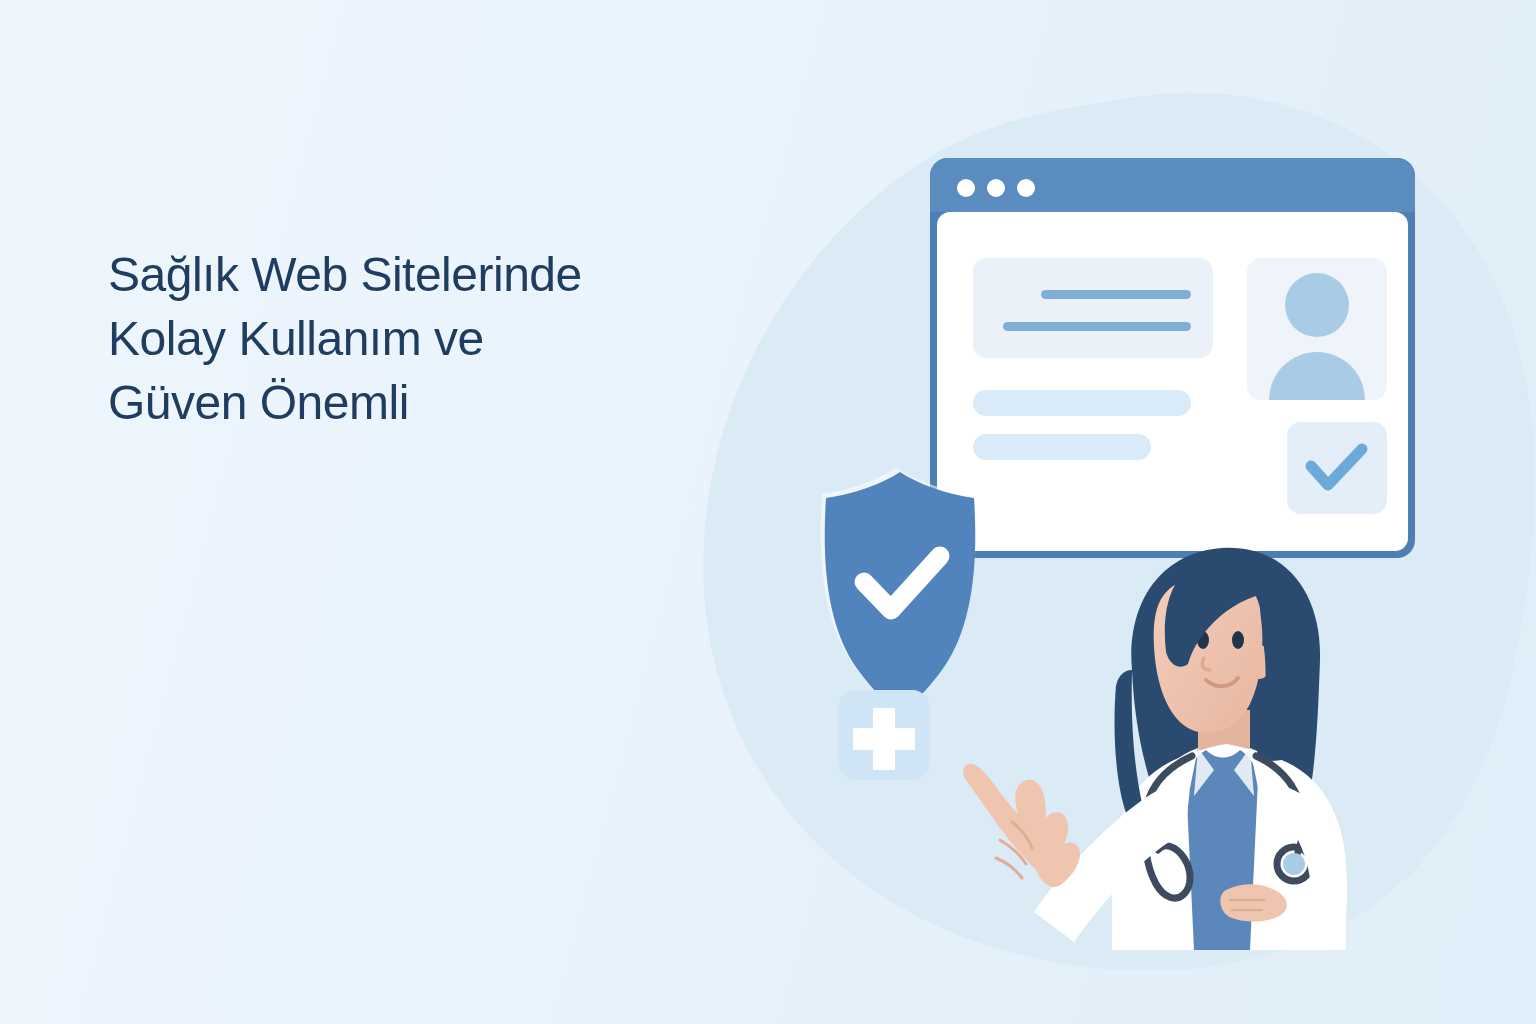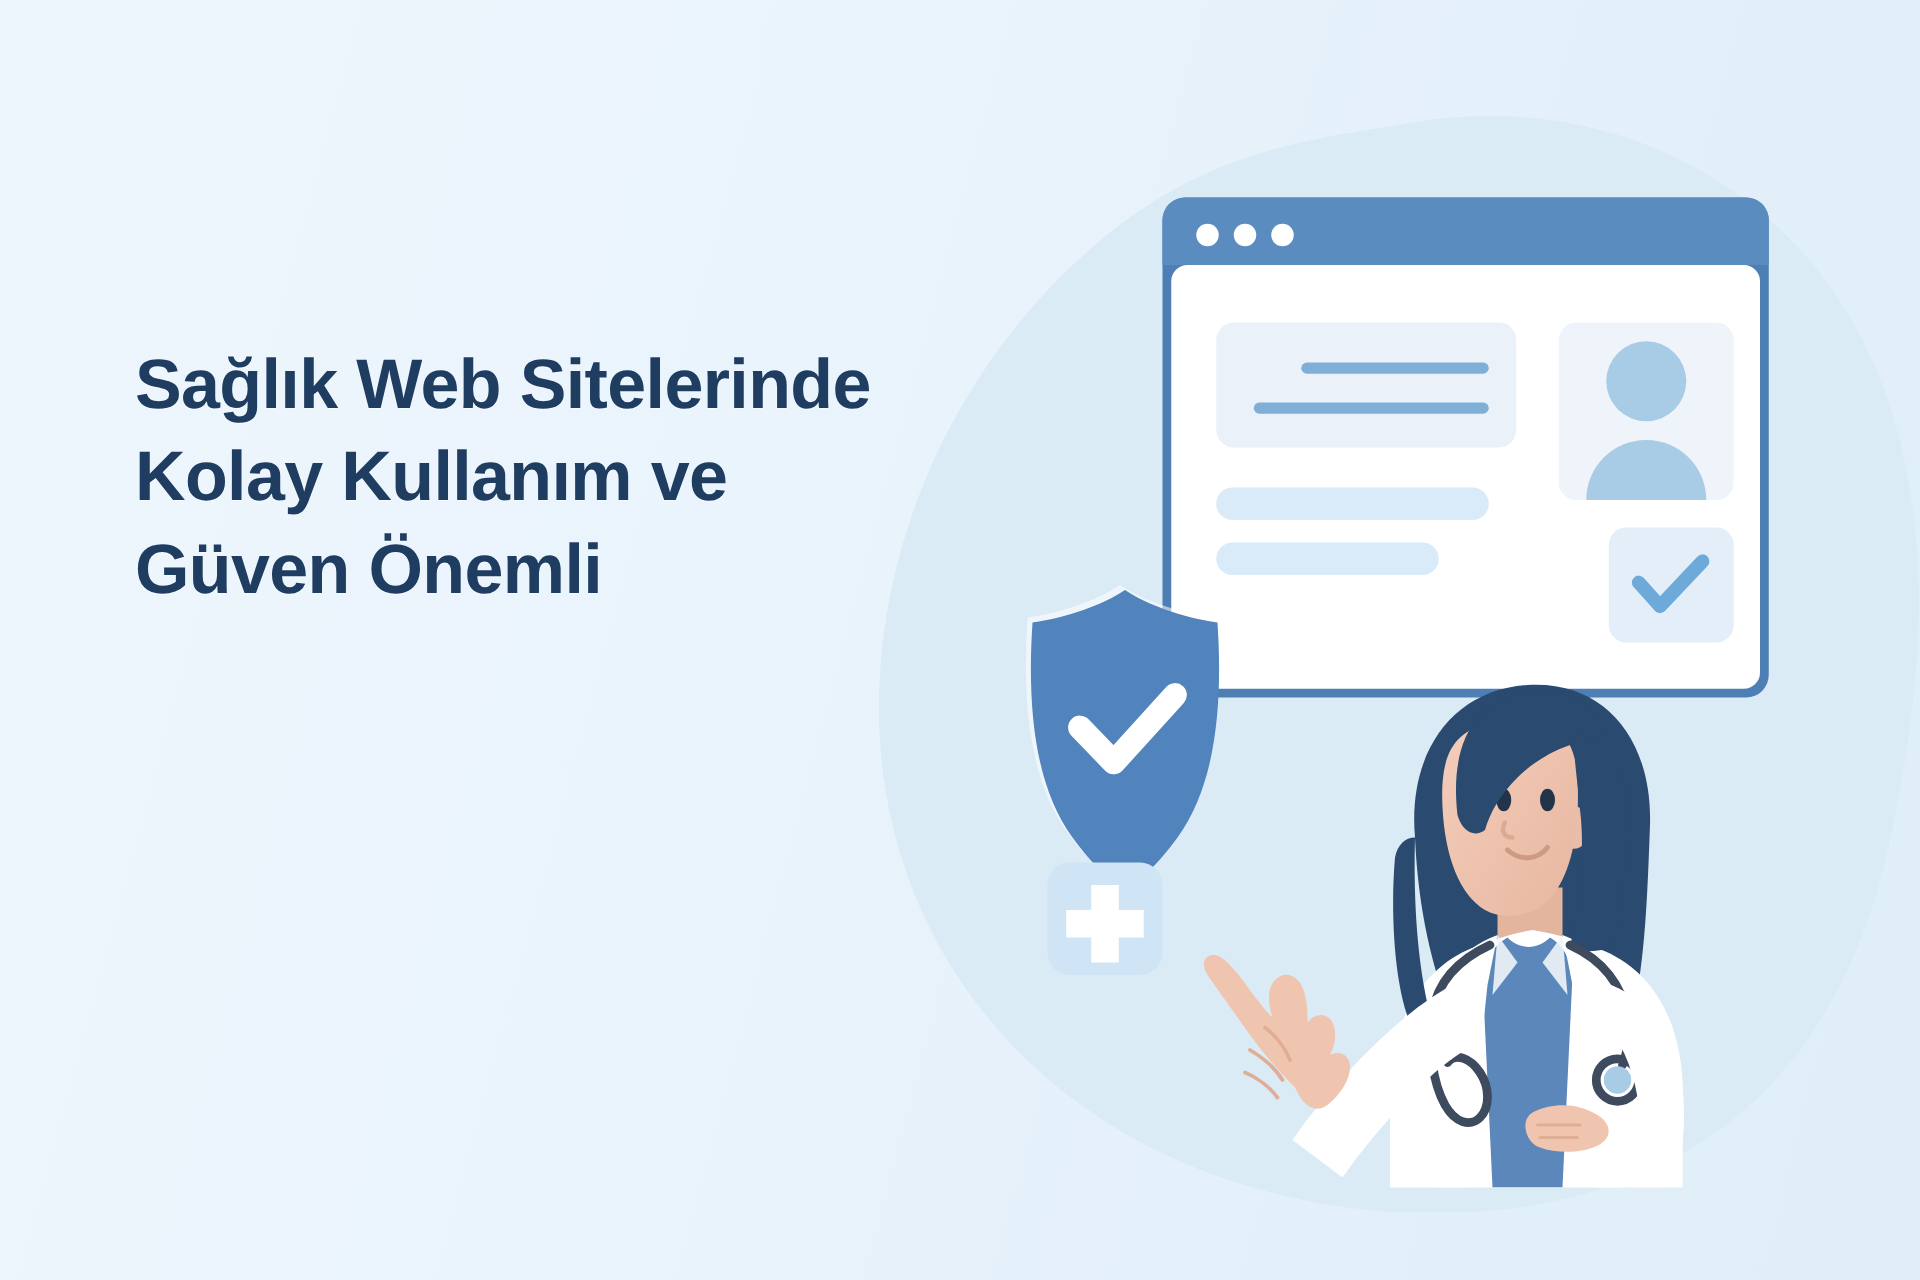--- a/index.html
+++ b/index.html
@@ -30,26 +30,26 @@
     top: 90px;
     width: 840px;
     height: 880px;
     pointer-events: none;
   }
 
   
   .headline {
     position: absolute;
     left: 108px;
-    top: 232px;
+    top: 211px;
     width: 780px;
     color: #1e3d61;
-    font-size: 56px;
+    font-size: 48px;
     line-height: 1.33;
-    font-weight: bold;
+    font-weight: normal;
     letter-spacing: -0.5px;
     white-space: pre-line;
     text-shadow: 0 1px 1px rgba(255,255,255,0.6);
   }
 
   
   .illustration {
     position: absolute;
     left: 760px;
     top: 150px;

